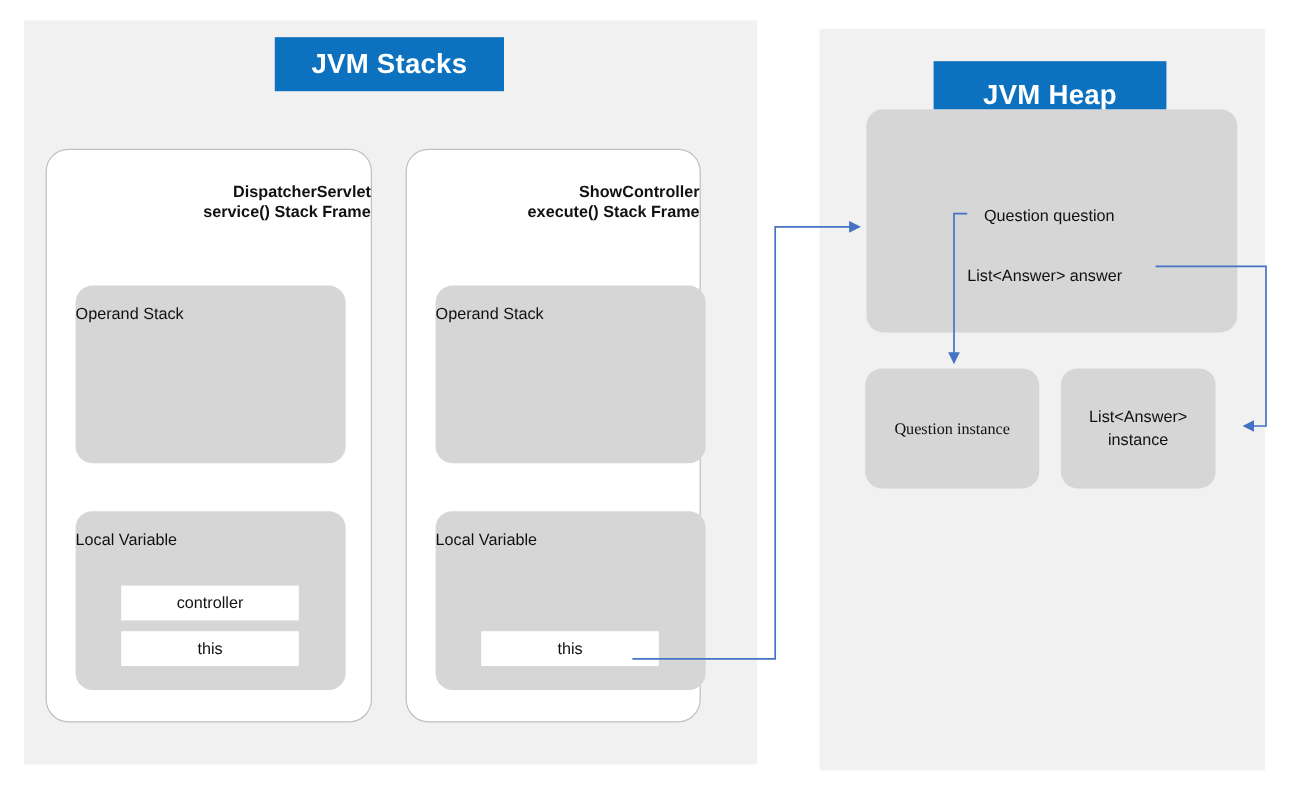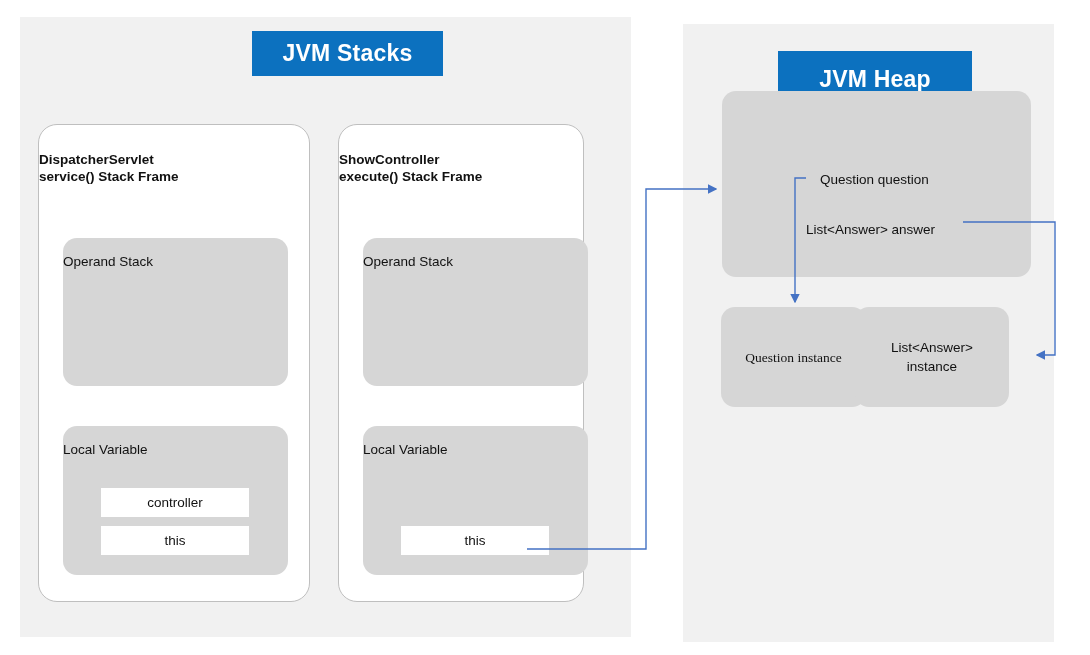--- a/index.html
+++ b/index.html
@@ -11,32 +11,32 @@
   .panel{position:absolute;background:#f1f1f1;}
   #stacks-panel{left:20px;top:17px;width:611px;height:620px;}
   #heap-panel{left:683px;top:24px;width:371px;height:618px;}
 
   .title-badge{
     position:absolute;background:#0c71bf;color:#ffffff;
     font-weight:bold;font-size:23px;letter-spacing:.2px;
     display:flex;align-items:center;justify-content:center;
     box-sizing:border-box;
   }
-  #stacks-title{left:229px;top:31px;width:191px;height:45px;margin-left:23px;}
+  #stacks-title{left:229px;top:31px;width:191px;height:45px;}
   #heap-title{left:778px;top:31px;width:194px;height:57px;margin-top:20px;}
 
   .stack-frame{
     position:absolute;background:#ffffff;border:1px solid #bfbfbf;
     border-radius:19px;box-sizing:border-box;
   }
   #frame-dispatcher{left:38px;top:124px;width:272px;height:478px;}
   #frame-showcontroller{left:338px;top:124px;width:246px;height:478px;padding-left:27px;}
 
   .frame-title{
-    position:absolute;left:0;right:0;top:26px;text-align:left;
+    position:absolute;left:0;right:0;top:26px;text-align:right;
     font-size:13.5px;font-weight:bold;color:#111111;line-height:17px;
   }
 
   .gray-box{
     position:absolute;background:#d6d6d6;border-radius:14px;box-sizing:border-box;
   }
   .box-caption{
     position:absolute;left:0;right:0;text-align:left;
     font-size:13.5px;color:#111111;
   }
@@ -48,21 +48,21 @@
 
   .slot{
     position:absolute;background:#ffffff;height:29px;
     display:flex;align-items:center;justify-content:center;
     font-size:13.5px;color:#111111;box-sizing:border-box;
   }
 
   
   #heap-showcontroller{left:722px;top:91px;width:309px;height:186px;}
   #heap-question{left:721px;top:307px;width:145px;height:100px;}
-  #heap-list{left:855px;top:307px;width:154px;height:100px;}
+  #heap-list{left:884px;top:307px;width:129px;height:100px;}
 
   .heap-label{
     position:absolute;font-size:13.5px;color:#111111;text-align:center;
     line-height:19px;
   }
 
   .svg-layer{position:absolute;left:0;top:0;width:1090px;height:655px;pointer-events:none;}
 </style>
 </head>
 <body>

